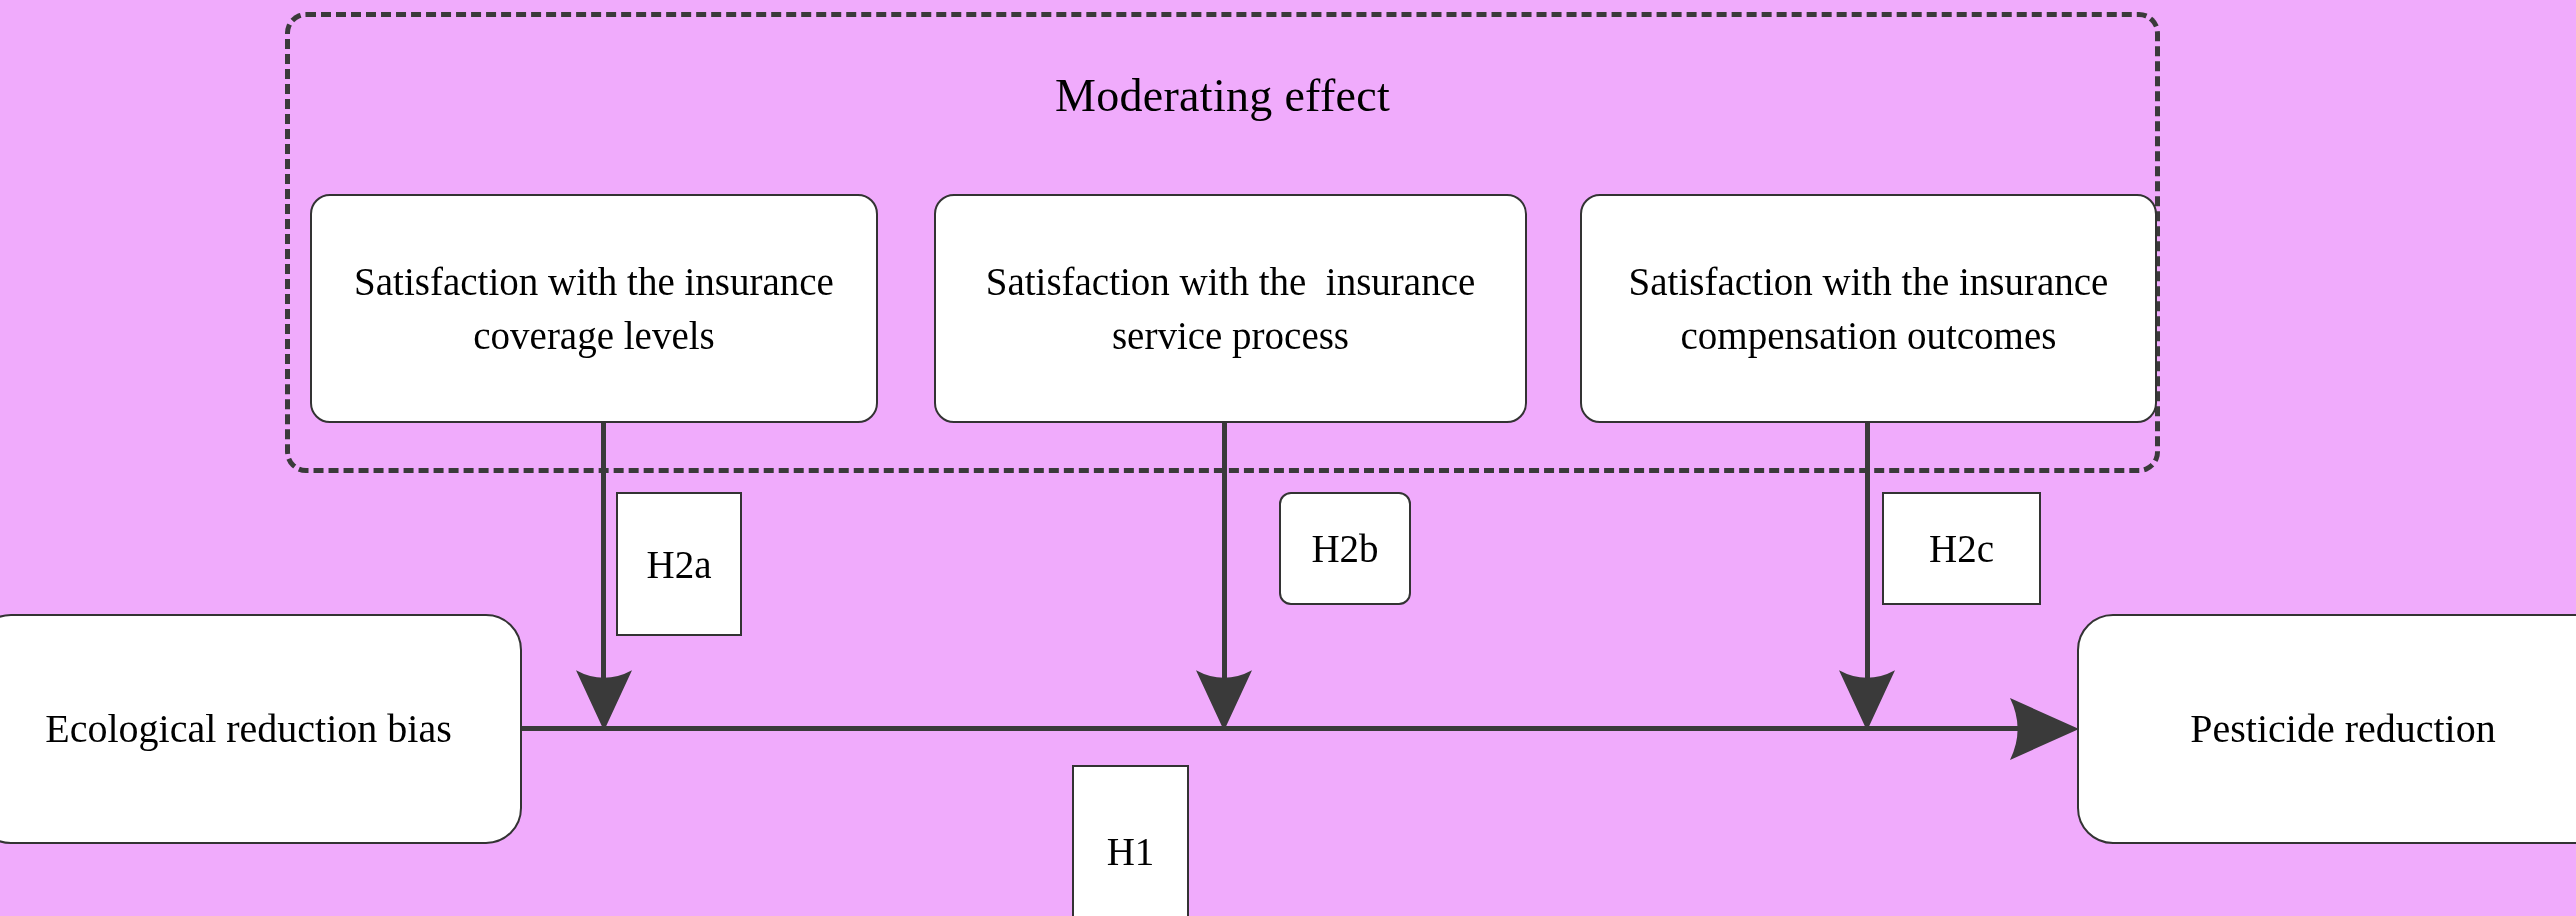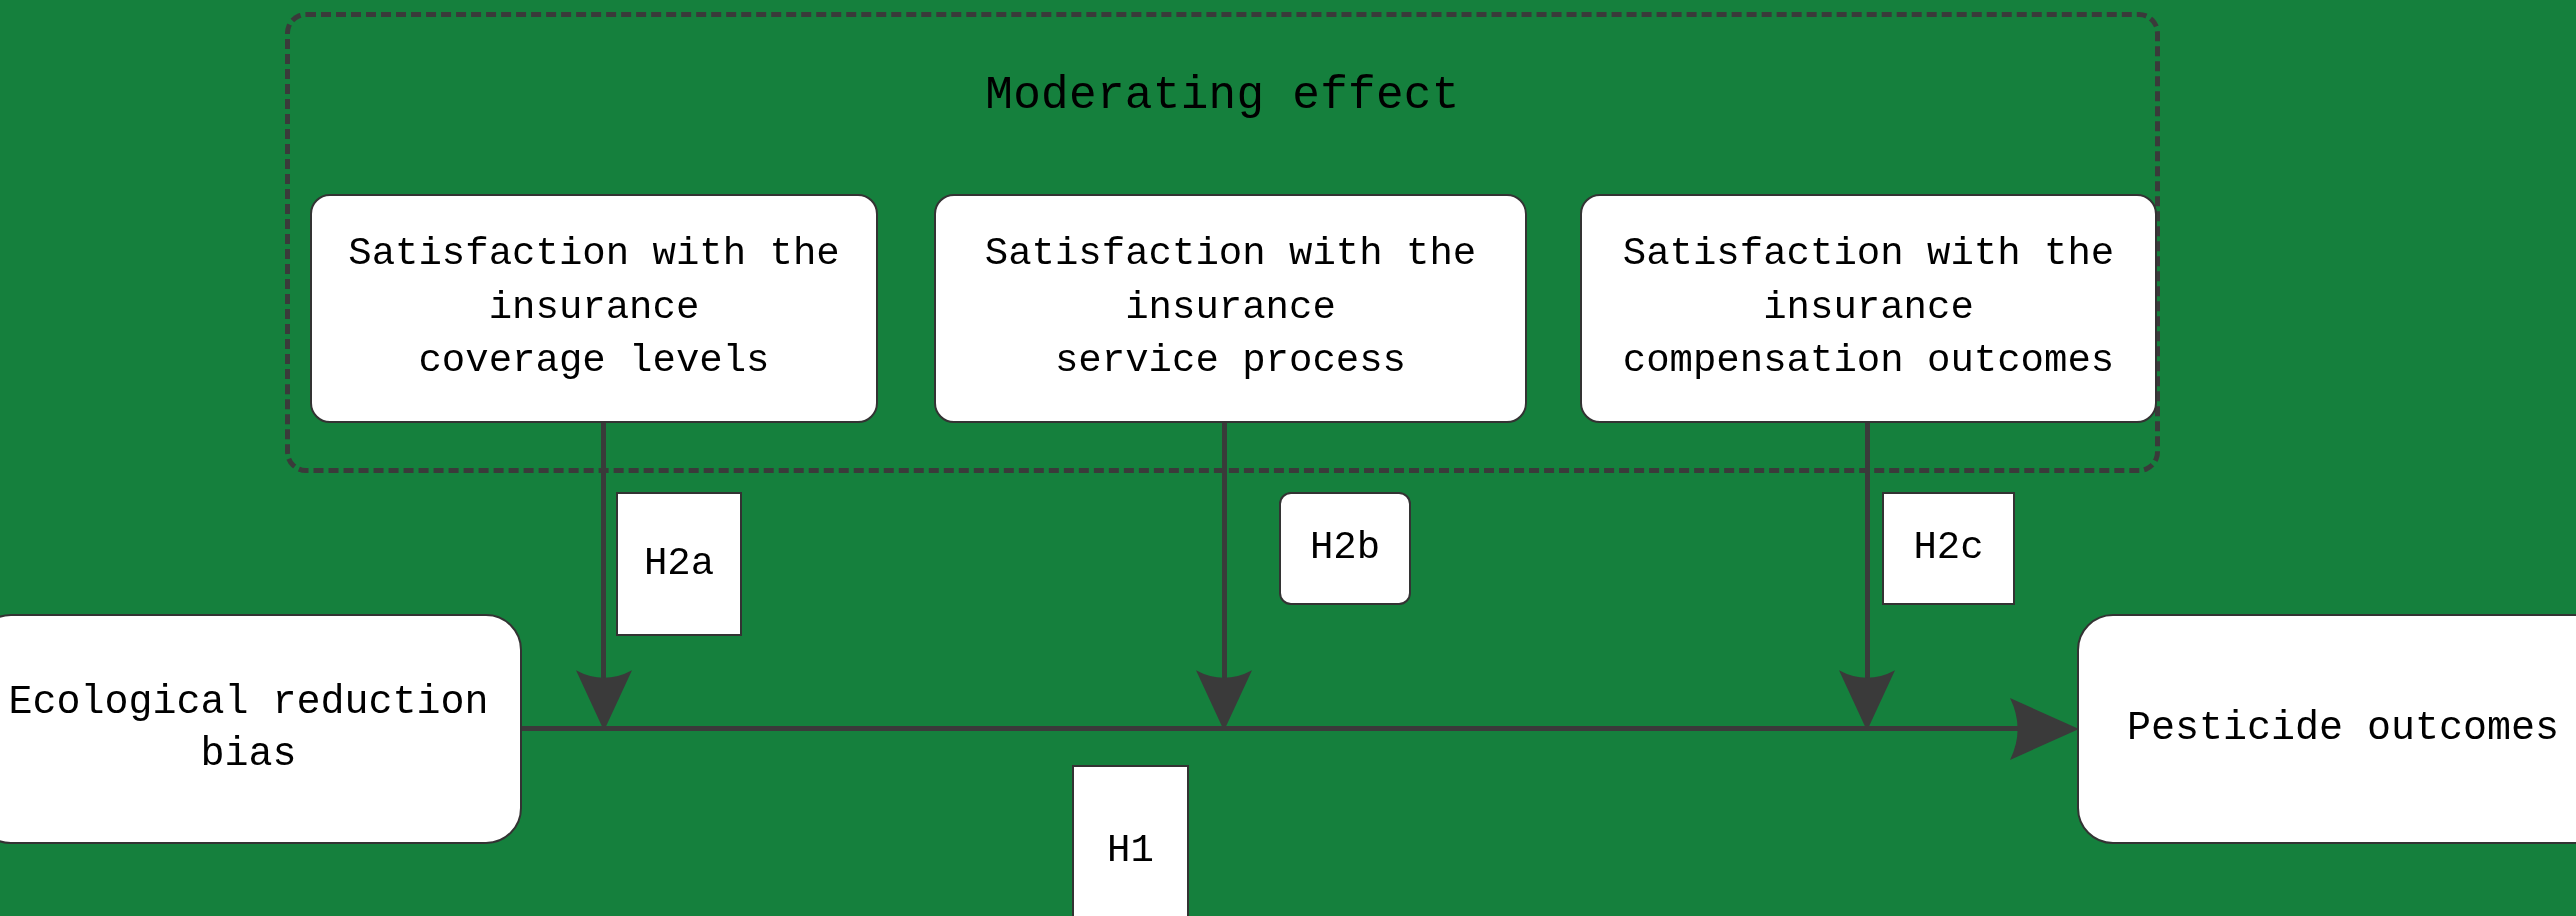--- a/index.html
+++ b/index.html
@@ -8,23 +8,22 @@
     background: #ffffff;
   }
   body {
     font-family: "Liberation Serif", "DejaVu Serif", serif;
     color: #000000;
   }
   #canvas {
     position: relative;
     width: 2576px;
     height: 916px;
-    background: #15803d;
+    background: #f0abfc;
     overflow: hidden;
-    font-family: Liberation Mono, monospace;
   }
 
   
   .dashed-container {
     position: absolute;
     left: 285px;
     top: 11.7px;
     width: 1875px;
     height: 461px;
     border: 5.3px dashed #3a3a3a;
@@ -93,21 +92,21 @@
     box-sizing: border-box;
     background: #ffffff;
     display: flex;
     align-items: center;
     justify-content: center;
     font-size: 39px;
     line-height: 1;
   }
   .hyp-h2a { left: 616px; top: 492px;  width: 126px; height: 144px; }
   .hyp-h2b { left: 1279px; top: 492px;  width: 132px; height: 113px; border-radius: 12px; }
-  .hyp-h2c { left: 1882px; top: 492px;  width: 133px; height: 113px; }
+  .hyp-h2c { left: 1882px; top: 492px;  width: 159px; height: 113px; }
   .hyp-h1  { left: 1035px; top: 765px; width: 117px; height: 172px; margin-left: 37px; }
 
   
   .v-line {
     position: absolute;
     width: 4.7px;
     background: #3a3a3a;
   }
   .v-line-a { left: 601px; top: 423px; height: 264px; }
   .v-line-b { left: 1222px; top: 423px; height: 264px; }
@@ -195,21 +194,21 @@
   <div class="h-arrowhead">
     <svg width="69" height="62" viewBox="0 0 118 106" xmlns="http://www.w3.org/2000/svg">
       <path d="M 0 0 Q 26 53 0 106 L 118 53 Z" fill="#3a3a3a"></path>
     </svg>
   </div>
 
   <div class="end-box end-box-left">
     <span>Ecological reduction bias</span>
   </div>
   <div class="end-box end-box-right">
-    <span>Pesticide outcomes</span>
+    <span>Pesticide reduction</span>
   </div>
 
   <div class="hyp-box hyp-h1">
     <span>H1</span>
   </div>
 
 </div>
 
 
 </body></html>

